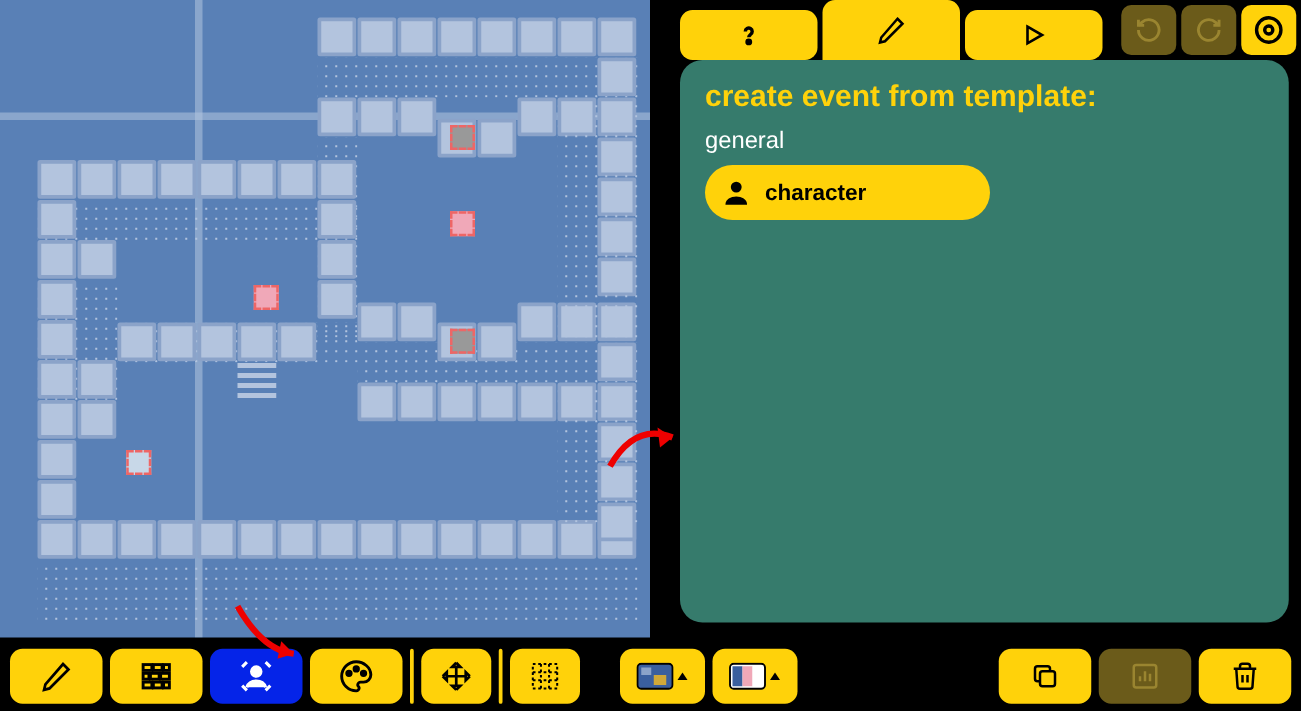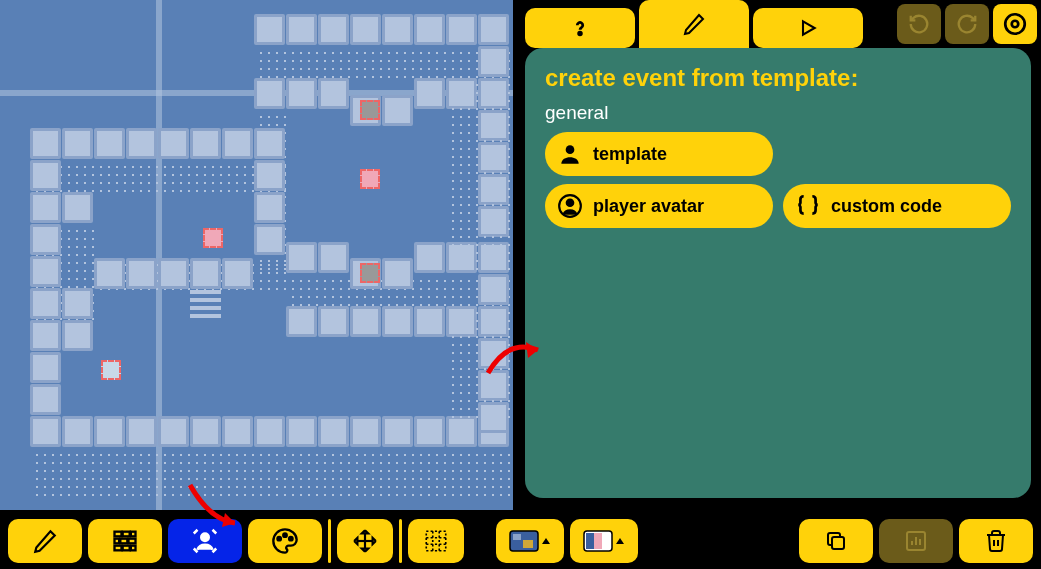--- a/index.html
+++ b/index.html
@@ -69,21 +69,21 @@
   }
   .sprite.gray { background: #999; }
   .sprite.pink { background: #f0a8b8; }
   .sprite.light { background: #c8d8e8; }
 
   
   .right-panel {
     flex: 1;
     background: #000;
     position: relative;
-    padding-left: 12px;
+    padding-left: 24px;
   }
   .tabs {
     display: flex;
     gap: 4px;
     height: 48px;
     padding-top: 4px;
     align-items: flex-end;
   }
   .tab {
     width: 110px;
@@ -361,41 +361,24 @@
     <div class="template-panel">
       <div class="template-title">create event from template:</div>
 
       <div class="section-label">general</div>
       <div class="btn-row">
         <div class="template-btn">
           <svg width="26" height="26" viewBox="0 0 24 24" fill="#000">
               <circle cx="12" cy="8" r="4"></circle>
               <path d="M4 21c0-4 4-6 8-6s8 2 8 6z"></path>
             </svg>
-          <span>template</span>
+          <span>character</span>
         </div>
       </div>
 
-      <div class="btn-row">
-        <div class="template-btn">
-          <svg width="26" height="26" viewBox="0 0 24 24" fill="none" stroke="#000" stroke-width="2">
-              <circle cx="12" cy="12" r="10"></circle>
-              <circle cx="12" cy="9" r="3" fill="#000"></circle>
-              <path d="M6 20c1-3 4-4 6-4s5 1 6 4" fill="#000"></path>
-            </svg>
-          <span>player avatar</span>
-        </div>
-        <div class="template-btn">
-          <svg width="26" height="26" viewBox="0 0 24 24" fill="none" stroke="#000" stroke-width="2.5">
-              <path d="M8 3c-2 0-3 1-3 3v3c0 1-1 2-2 2 1 0 2 1 2 2v3c0 2 1 3 3 3"></path>
-              <path d="M16 3c2 0 3 1 3 3v3c0 1 1 2 2 2-1 0-2 1-2 2v3c0 2-1 3-3 3"></path>
-            </svg>
-          <span>custom code</span>
-        </div>
-      </div>
     </div>
   </div>
 </div>
 
 <div class="bottom-bar">
   <div class="tool-btn yellow w">
     <svg width="26" height="26" viewBox="0 0 24 24" fill="none" stroke="#000" stroke-width="2">
         <path d="M17 3l4 4L7 21l-4 1 1-4L17 3z"></path>
       </svg>
   </div>

